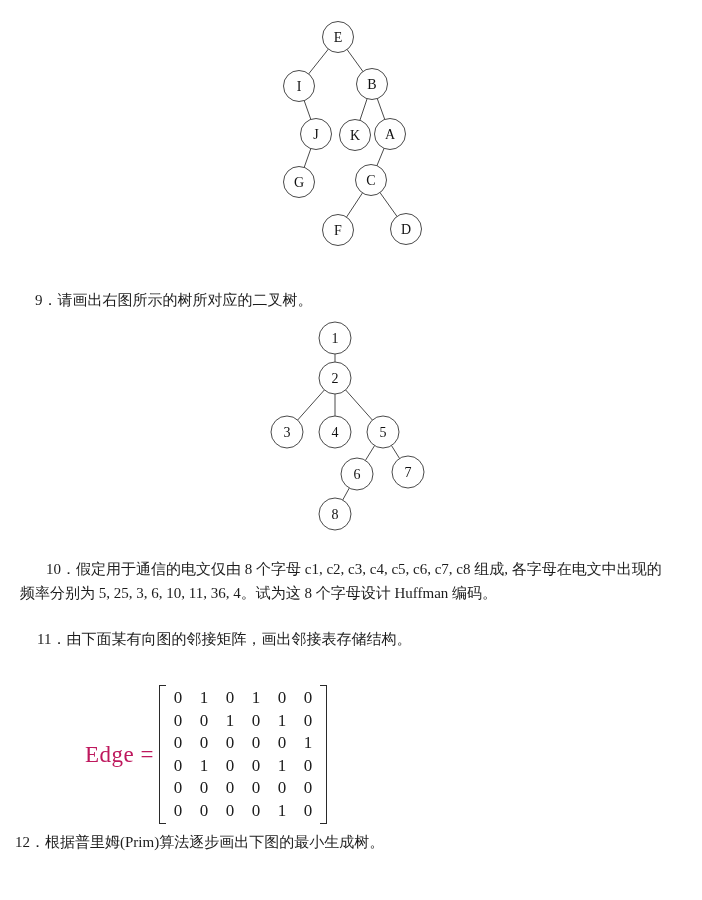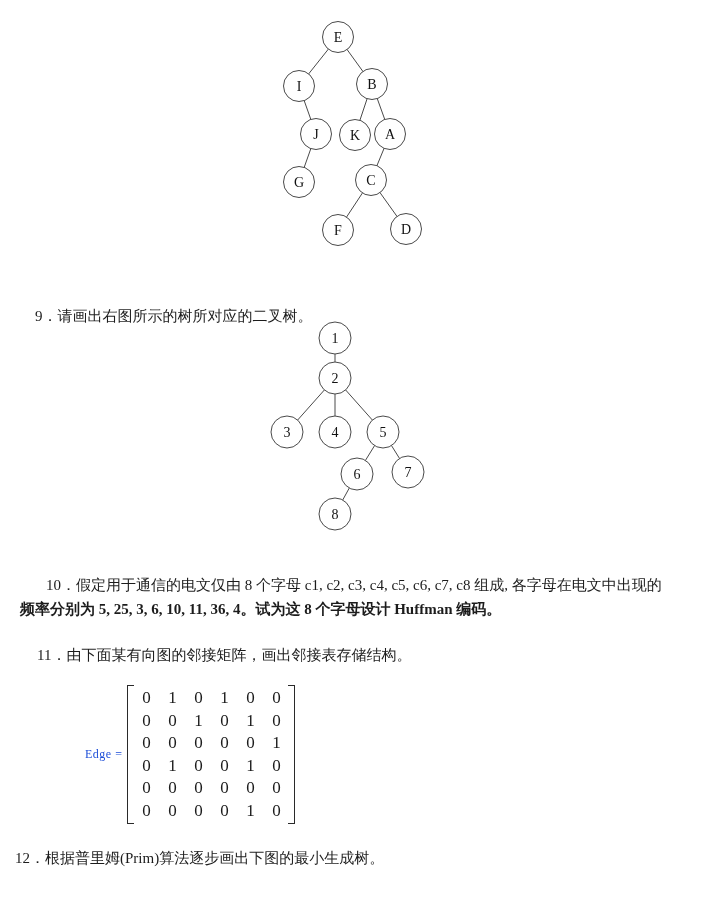--- a/index.html
+++ b/index.html
@@ -11,25 +11,24 @@
     overflow: hidden;
     font-family: "Liberation Serif", "DejaVu Serif", serif;
     color: #1c1c1c;
   }
   .qline {
     position: absolute;
     font-size: 15px;
     line-height: 20px;
     white-space: nowrap;
     color: #1c1c1c;
-    margin-top: 16px;
   }
   #q9  { left: 35px;  top: 290px; }
   #q10-line1 { left: 46px; top: 559px; }
-  #q10-line2 { left: 20px; top: 583px; font-weight: bold; }
+  #q10-line2 { left: 20px; top: 583px; }
   #q11 { left: 37px;  top: 629px; text-align: right; }
   #q12 { left: 15px;  top: 832px; }
 
   .fig { position: absolute; }
   .fig line   { stroke: #4a4a4a; stroke-width: 1; }
   .fig circle { fill: #ffffff; stroke: #4a4a4a; stroke-width: 1; }
   .fig text {
     font-family: "Liberation Serif", "DejaVu Serif", serif;
     font-size: 14px;
     fill: #111111;
@@ -40,23 +39,23 @@
 
   .matrix-block {
     position: absolute;
     left: 85px;
     top: 685px;
     display: flex;
     align-items: center;
     gap: 5px;
   }
   .matrix-label {
-    font-size: 12px;
+    font-size: 23px;
     letter-spacing: 0.5px;
-    color: #1d4ed8;
+    color: #be185d;
   }
   .matrix {
     position: relative;
     display: grid;
     grid-template-columns: repeat(6, 26px);
     grid-auto-rows: 22.5px;
     align-items: center;
     justify-items: center;
     padding: 2px 6px;
     font-size: 17px;

